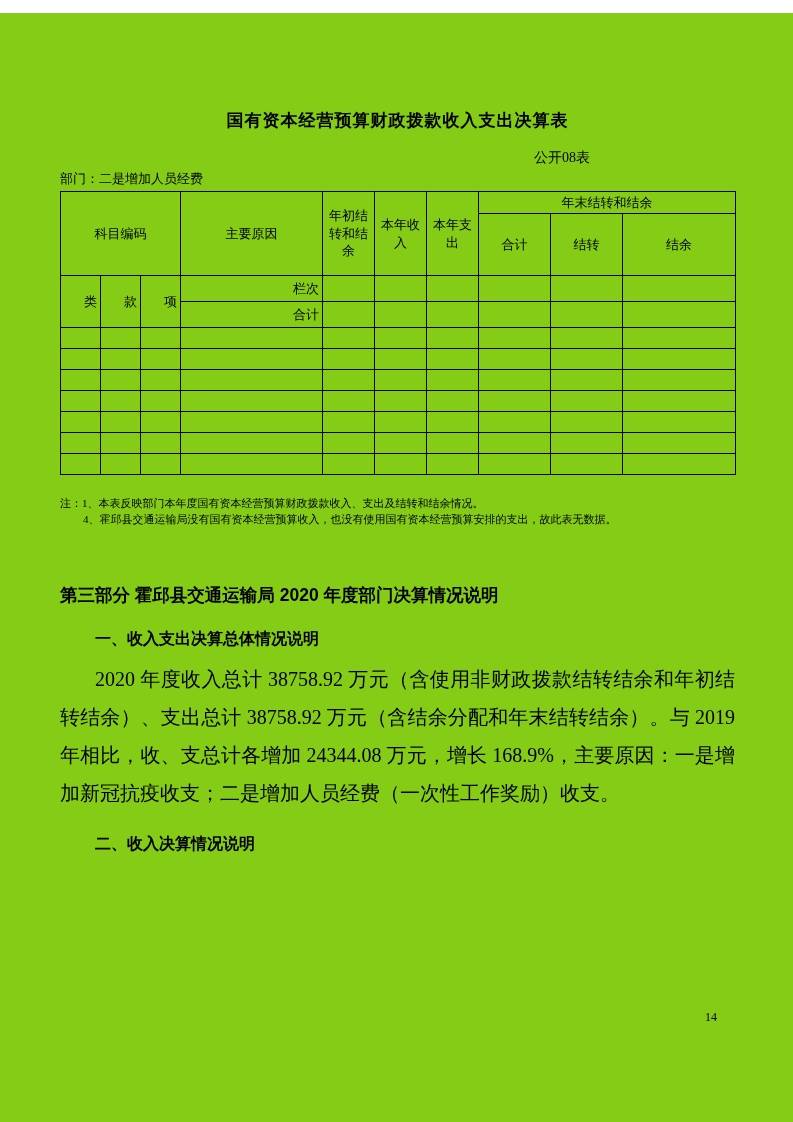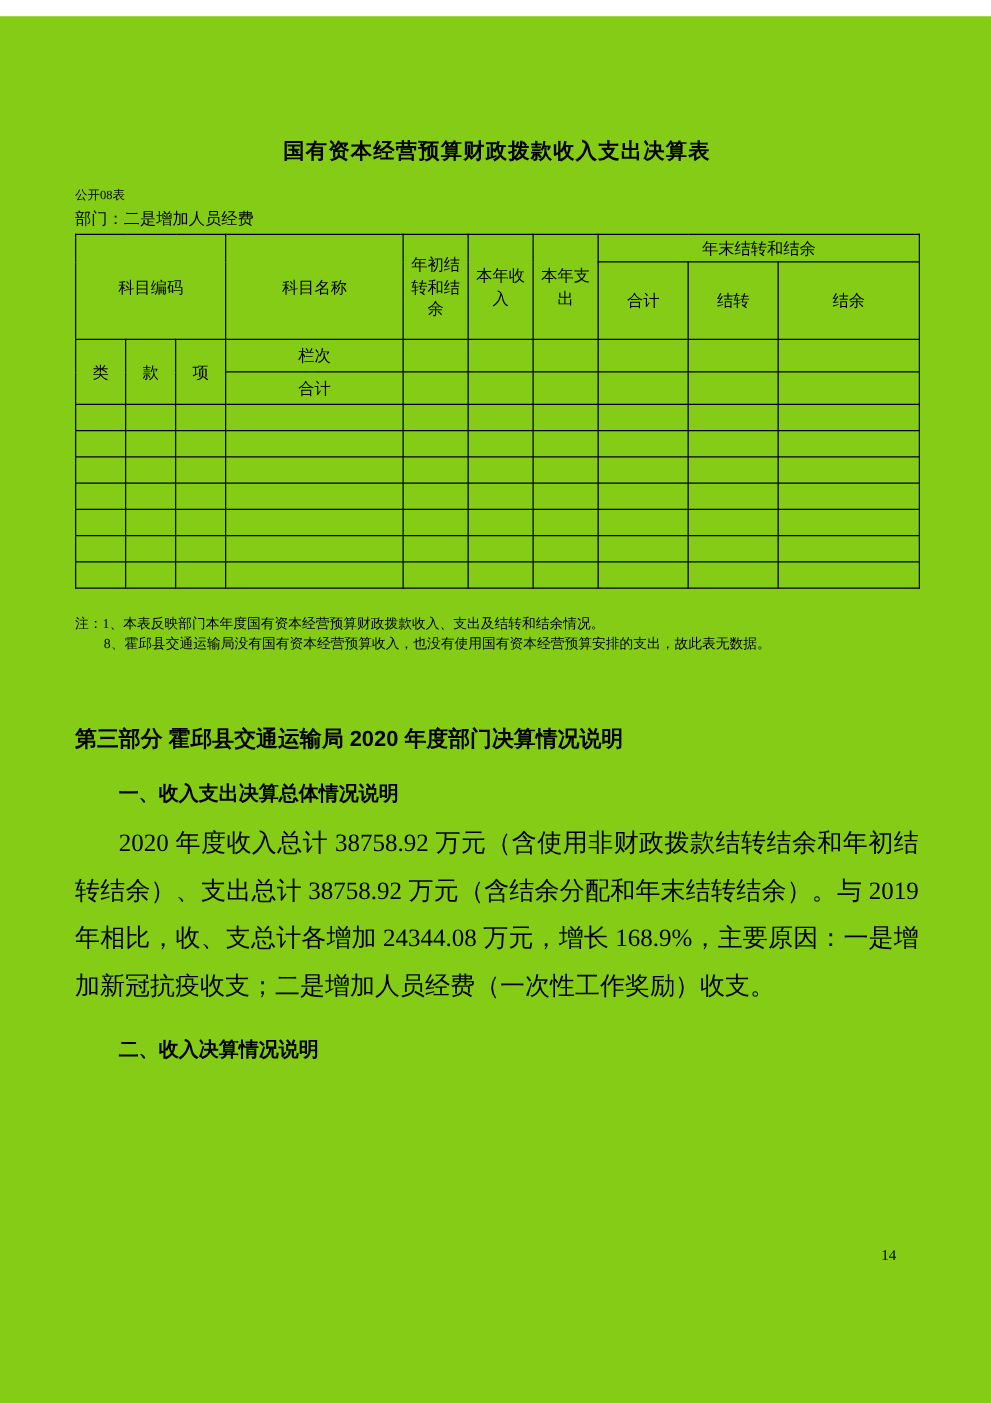--- a/index.html
+++ b/index.html
@@ -16,21 +16,22 @@
   .content { padding:96px 58px 0 60px; }
 
   .doc-title {
     text-align:center;
     font-family:"Liberation Sans","DejaVu Sans",sans-serif;
     font-weight:bold;
     font-size:17px;
     letter-spacing:1px;
   }
   .table-tag {
-    font-size:10px;
+    text-align:right;
+    font-size:14px;
     margin-top:17px;
     padding-right:145px;
   }
   .meta-row {
     display:flex;
     justify-content:space-between;
     font-size:13px;
     margin-top:3px;
     margin-bottom:3px;
   }
@@ -46,21 +47,21 @@
     font-weight:normal;
     font-size:13px;
     text-align:center;
     vertical-align:middle;
     padding:1px 3px;
     word-break:break-all;
     line-height:1.35;
   }
   .fin .h-top { height:22px; }
   .fin .h-mid { height:62px; }
-  .fin .r-lan td { height:26px; }
+  .fin .r-lan td { height:26px;text-align:right; }
   .fin .row-empty td { height:21px; }
 
   .notes {
     margin-top:20px;
     font-size:11px;
     line-height:16px;
     width:660px;
   }
   .notes .note2 { text-indent:23px; }
 
@@ -82,21 +83,21 @@
     margin-top:10px;
     font-size:20px;
     line-height:38px;
     text-indent:35px;
     text-align:justify;
     width:675px;
   }
   .page-num {
     position:absolute;
     right:76px;
-    bottom:123px;
+    bottom:110px;
     font-size:12px;
   }
 </style>
 </head>
 <body>
 
 <div class="page">
   <div class="content">
 
     <div class="doc-title">国有资本经营预算财政拨款收入支出决算表</div>
@@ -116,21 +117,21 @@
         <col style="width:52px">
           <col style="width:52px">
           <col style="width:52px">
         <col style="width:72px">
           <col style="width:72px">
           <col style="width:113px">
       </colgroup>
       <tbody>
         <tr>
           <th colspan="3" rowspan="2">科目编码</th>
-          <th rowspan="2">科目名称</th>
+          <th rowspan="2">主要原因</th>
           <th rowspan="2">年初结转和结余</th>
           <th rowspan="2">本年收入</th>
           <th rowspan="2">本年支出</th>
           <th colspan="3" class="h-top">年末结转和结余</th>
         </tr>
         <tr>
           <th class="h-mid">合计</th>
           <th class="h-mid">结转</th>
           <th class="h-mid">结余</th>
         </tr>
@@ -237,21 +238,21 @@
             <td></td>
             <td></td>
             <td></td>
             <td></td>
           </tr>
         </tbody>
     </table>
 
     <div class="notes">
       <p class="note1">注：1、本表反映部门本年度国有资本经营预算财政拨款收入、支出及结转和结余情况。</p>
-      <p class="note2">8、霍邱县交通运输局没有国有资本经营预算收入，也没有使用国有资本经营预算安排的支出，故此表无数据。</p>
+      <p class="note2">4、霍邱县交通运输局没有国有资本经营预算收入，也没有使用国有资本经营预算安排的支出，故此表无数据。</p>
     </div>
 
     <div class="part-heading">第三部分 霍邱县交通运输局 2020 年度部门决算情况说明</div>
 
     <div class="sub-heading">一、收入支出决算总体情况说明</div>
 
     <p class="body-para">2020 年度收入总计 38758.92 万元（含使用非财政拨款结转结余和年初结转结余）、支出总计 38758.92 万元（含结余分配和年末结转结余）。与 2019 年相比，收、支总计各增加 24344.08 万元，增长 168.9%，主要原因：一是增加新冠抗疫收支；二是增加人员经费（一次性工作奖励）收支。</p>
 
     <div class="sub-heading">二、收入决算情况说明</div>
 

